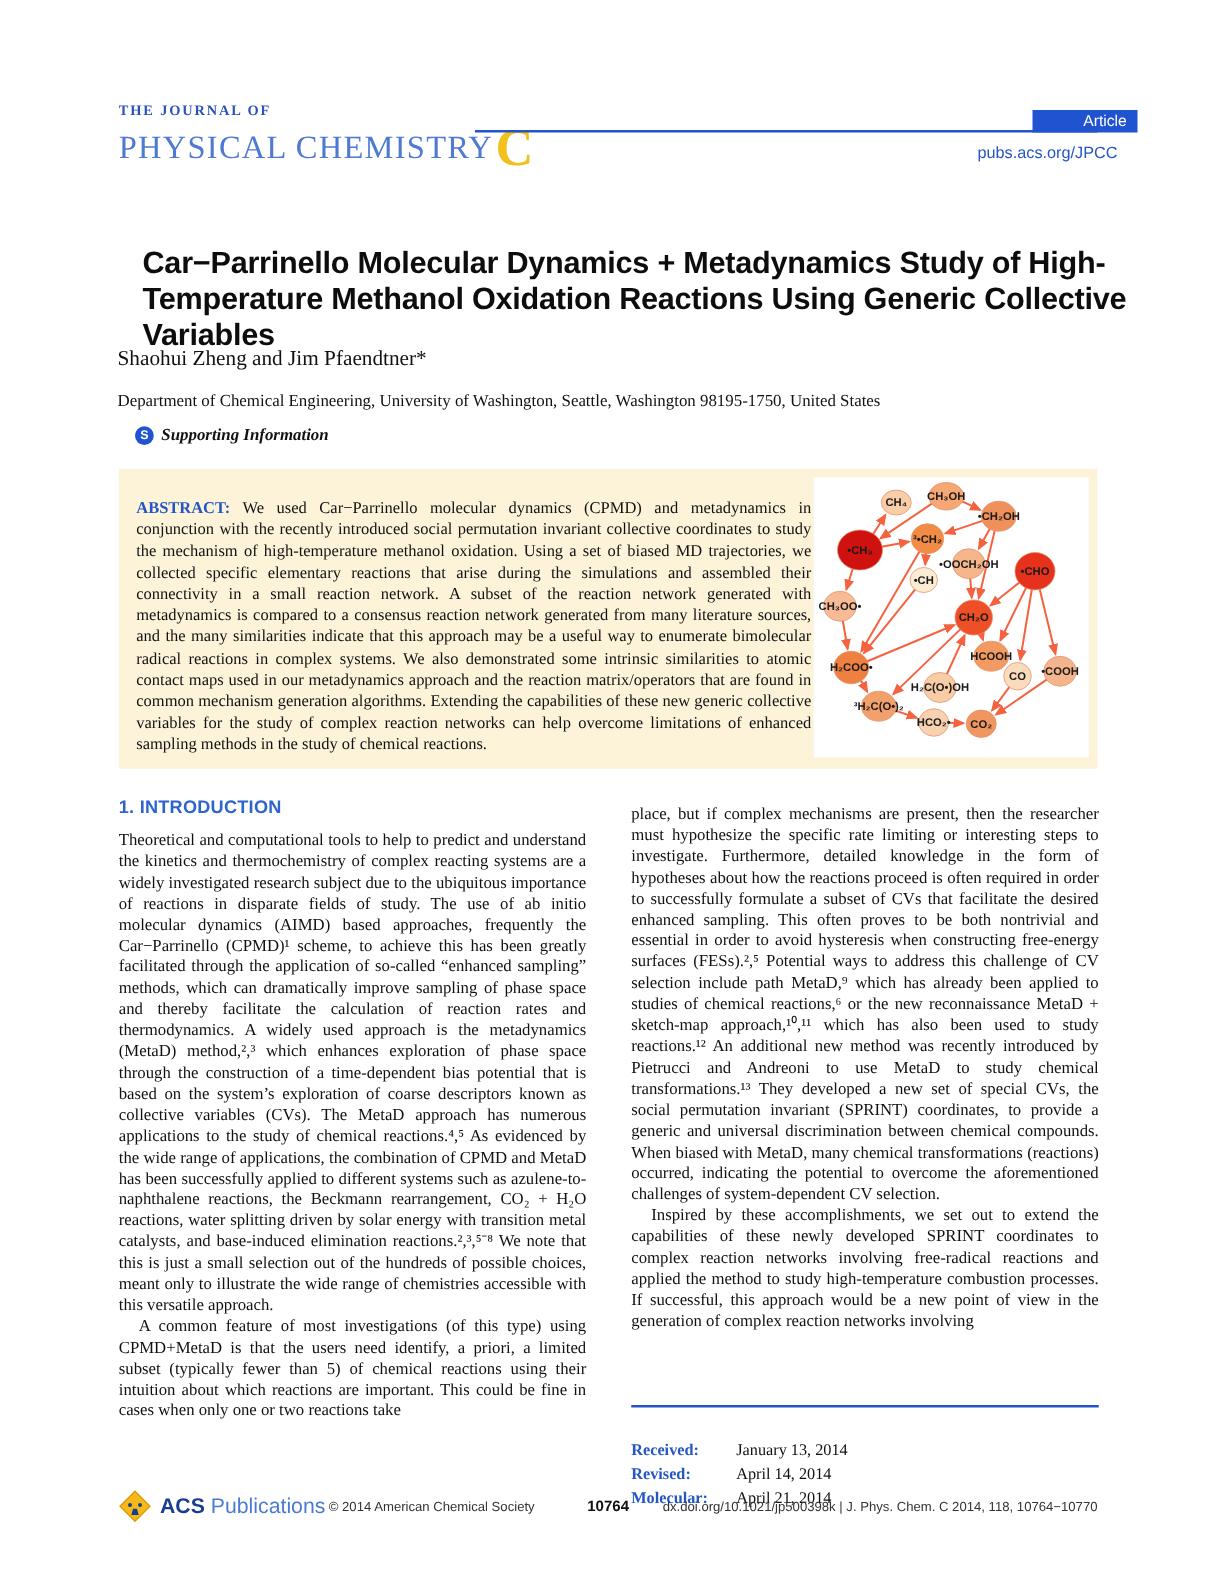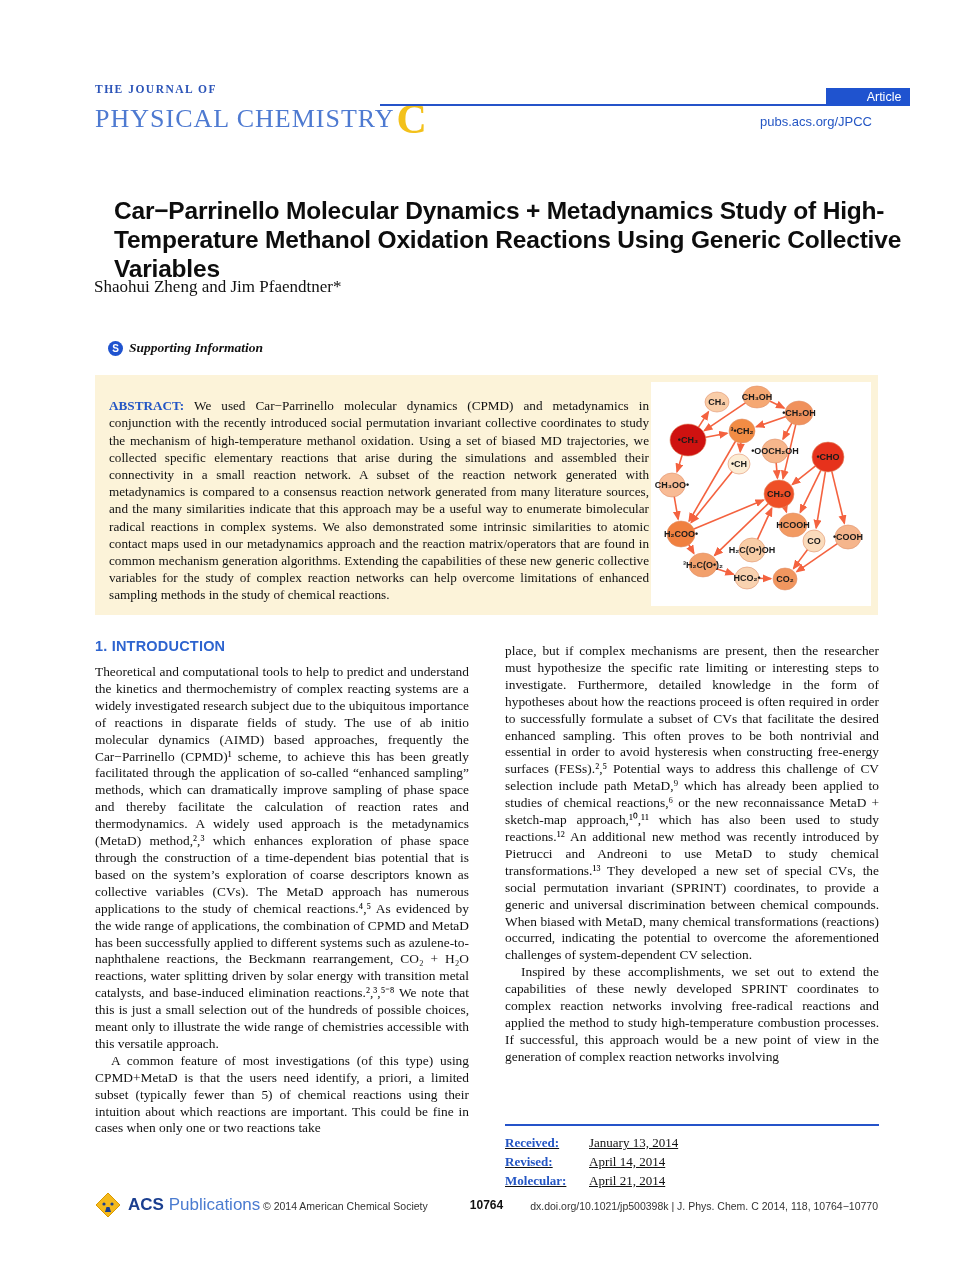--- a/index.html
+++ b/index.html
@@ -11,21 +11,21 @@
   .logo-top { font-family:"Liberation Serif", serif; font-weight:bold; font-size:11.5px;
               color:#2c54b8; letter-spacing:1.5px; margin-bottom:2px; }
   .logo-main { font-family:"Liberation Serif", serif; font-weight:normal; font-size:26px;
                color:#4e7ad1; letter-spacing:1px; }
   .logo-letter { font-family:"Liberation Serif", serif; font-weight:bold; font-size:42px;
                  color:#f3c11b; vertical-align:-6px; margin-left:2px; }
   .header-rule { position:absolute; left:380px; top:104px; width:498px; height:2px; background:#2553c9; }
   .article-badge { position:absolute; left:826px; top:88px; width:52px; height:18px;
                    background:#1f53cf; color:#fff; font-family:"Liberation Sans", sans-serif;
                    font-size:12.5px; line-height:18px; text-align:center;padding-left:32px; }
-  .site-link { position:absolute; right:100px; top:114px; color:#2456c4;
+  .site-link { position:absolute; right:78px; top:114px; color:#2456c4;
                font-family:"Liberation Sans", sans-serif; font-size:13px; }
 
   
   .title { position:absolute; left:94px; top:180px; width:792px;
            font-family:"Liberation Sans", sans-serif; font-weight:bold;
            font-size:24.5px; line-height:29px; color:#0d0d0d; letter-spacing:-0.2px;margin-left:20px; }
   .authors { position:absolute; left:94px; top:277px; font-size:17px; color:#111; }
   .affiliation { position:absolute; left:94px; top:313px; font-size:13.5px; color:#111; }
   .supporting { position:absolute; left:108px; top:340px; display:flex; align-items:center; gap:6px; }
   .circle-s { width:15px; height:15px; border-radius:50%; background:#1f53cf; color:#fff;
@@ -45,22 +45,22 @@
   
   .col-left  { position:absolute; left:95px;  top:638px; width:374px; }
   .col-right { position:absolute; left:505px; top:643px; width:374px; }
   .section-heading { font-family:"Liberation Sans", sans-serif; font-weight:bold;
                      font-size:14.5px; color:#2e64cf; letter-spacing:0.2px; margin:0 0 10px 0; }
   p.body { font-size:13.4px; line-height:16.9px; text-align:justify; margin:0; }
   p.indent { text-indent:16px; }
 
   
   .dates { position:absolute; left:505px; top:1124px; width:374px;
-           border-top:2px solid #2553c9; padding-top:7px;
-           font-size:13px; line-height:19px;text-decoration:underline; }
+           border-top:2px solid #2553c9; padding-top:24px;
+           font-size:13px; line-height:19px; }
   .dates .row { display:flex; }
   .dlabel { color:#2456c4; font-weight:bold; width:84px; flex:0 0 auto; }
 
   
   .footer { position:absolute; left:95px; top:1190px; width:783px; height:40px;
             font-family:"Liberation Sans", sans-serif; }
   .acs-logo { position:absolute; left:0; top:2px; display:flex; align-items:center; gap:7px; }
   .acs-name { font-size:17px; }
   .acs-name .acs  { font-weight:bold; color:#1a3e8f; }
   .acs-name .pubs { color:#4a7bd0; }
@@ -79,20 +79,21 @@
     <div>
       <span class="logo-main">PHYSICAL CHEMISTRY</span><span class="logo-letter">C</span>
     </div>
   </div>
   <div class="header-rule"></div>
   <div class="article-badge">Article</div>
   <div class="site-link">pubs.acs.org/JPCC</div>
 
   <h1 class="title">Car−Parrinello Molecular Dynamics + Metadynamics Study of High-Temperature Methanol Oxidation Reactions Using Generic Collective Variables</h1>
   <div class="authors">Shaohui Zheng and Jim Pfaendtner*</div>
+  <div class="affiliation">Department of Chemical Engineering, University of Washington, Seattle, Washington 98195-1750, United States</div>
   <div class="supporting">
     <span class="circle-s">S</span>
     <span class="supporting-label">Supporting Information</span>
   </div>
 
   <div class="abstract">
     <p class="abstract-text"><span class="abstract-label">ABSTRACT:</span><span> We used Car−Parrinello molecular dynamics (CPMD) and metadynamics in conjunction with the recently introduced social permutation invariant collective coordinates to study the mechanism of high-temperature methanol oxidation. Using a set of biased MD trajectories, we collected specific elementary reactions that arise during the simulations and assembled their connectivity in a small reaction network. A subset of the reaction network generated with metadynamics is compared to a consensus reaction network generated from many literature sources, and the many similarities indicate that this approach may be a useful way to enumerate bimolecular radical reactions in complex systems. We also demonstrated some intrinsic similarities to atomic contact maps used in our metadynamics approach and the reaction matrix/operators that are found in common mechanism generation algorithms. Extending the capabilities of these new generic collective variables for the study of complex reaction networks can help overcome limitations of enhanced sampling methods in the study of chemical reactions.</span></p>
     <div class="figure-box">
       <svg id="network-svg" viewBox="0 0 220 224">
         <defs>

